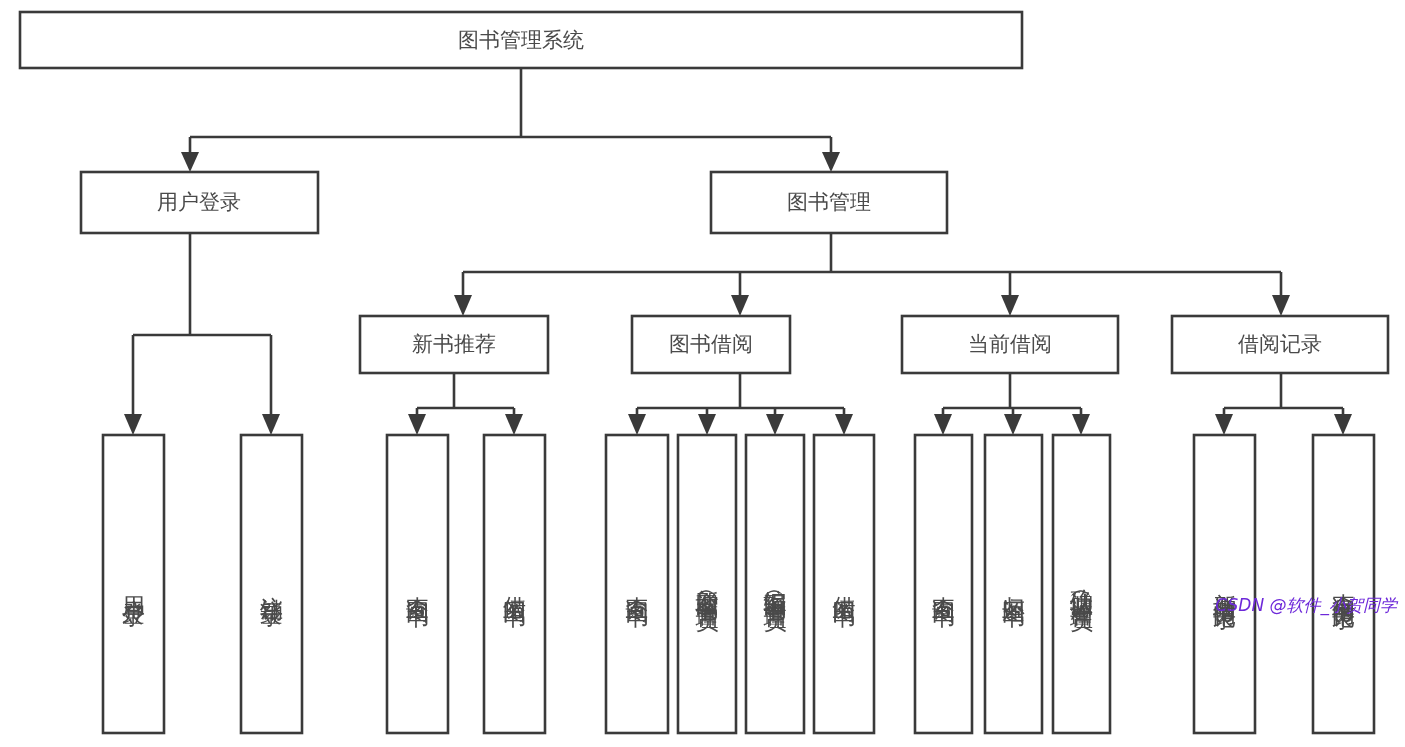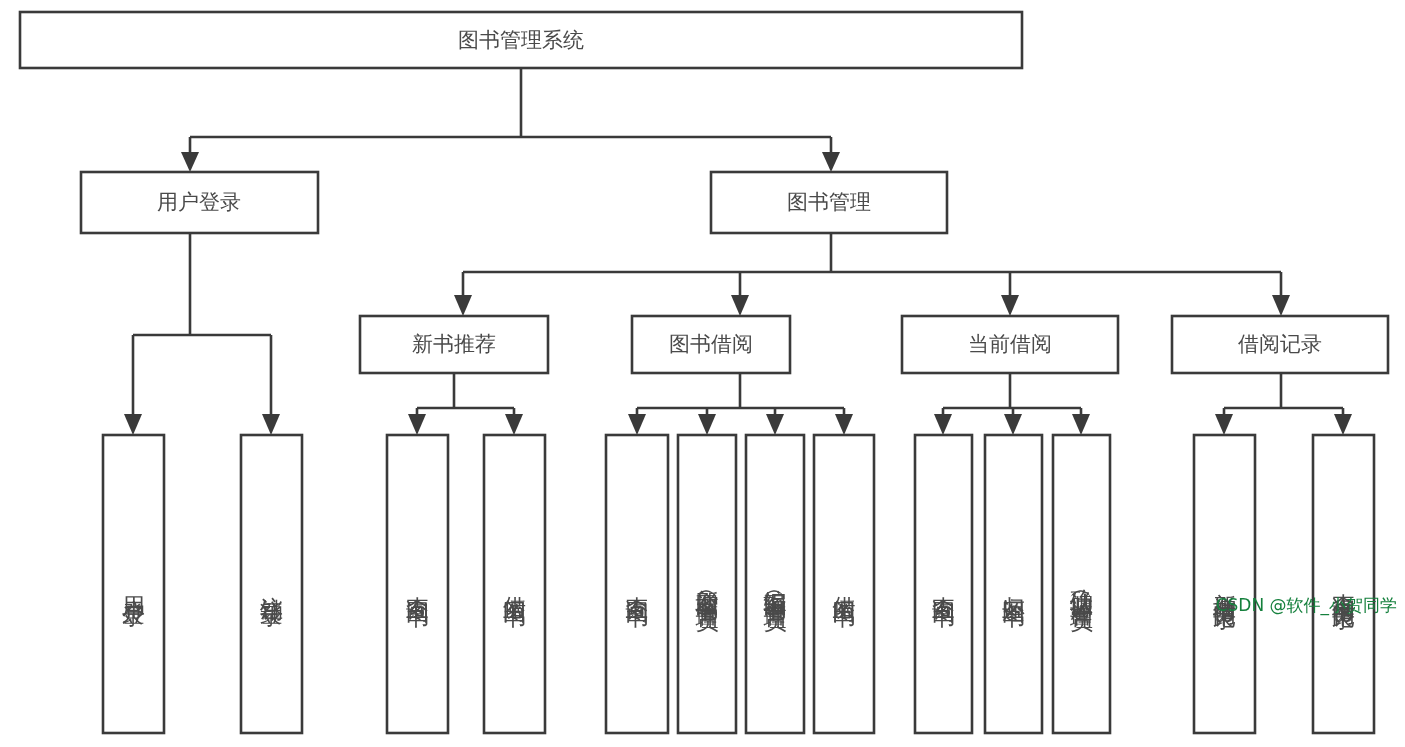--- a/index.html
+++ b/index.html
@@ -66,23 +66,24 @@
     color: #4a4a4a;
     white-space: nowrap;
     text-align: center;
   }
   .watermark {
     position: absolute;
     right: 8px;
     bottom: 6px;
     font-family: "DejaVu Sans", "Liberation Sans", sans-serif;
     font-size: 17px;
-    color: #15803d;
+    color: #6d28d9;
     white-space: nowrap;
     pointer-events: none;
+    font-style: italic;
   }
 </style>
 </head>
 <body>
 
 <div id="diagram-root">
 
   <svg id="flowchart" viewBox="0 0 1405 747" xmlns="http://www.w3.org/2000/svg">
 
     <g>

